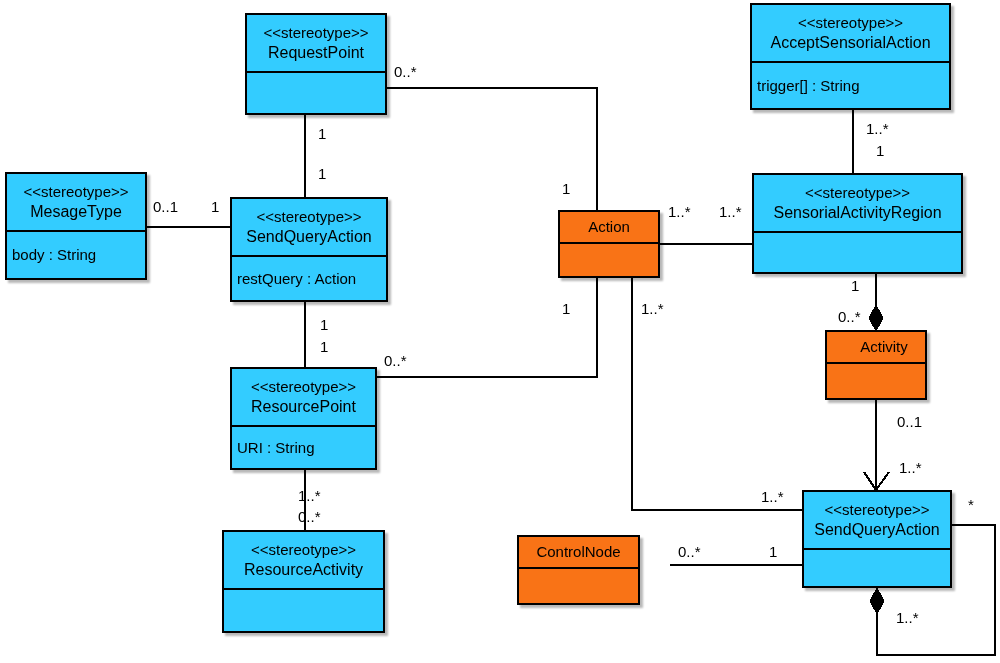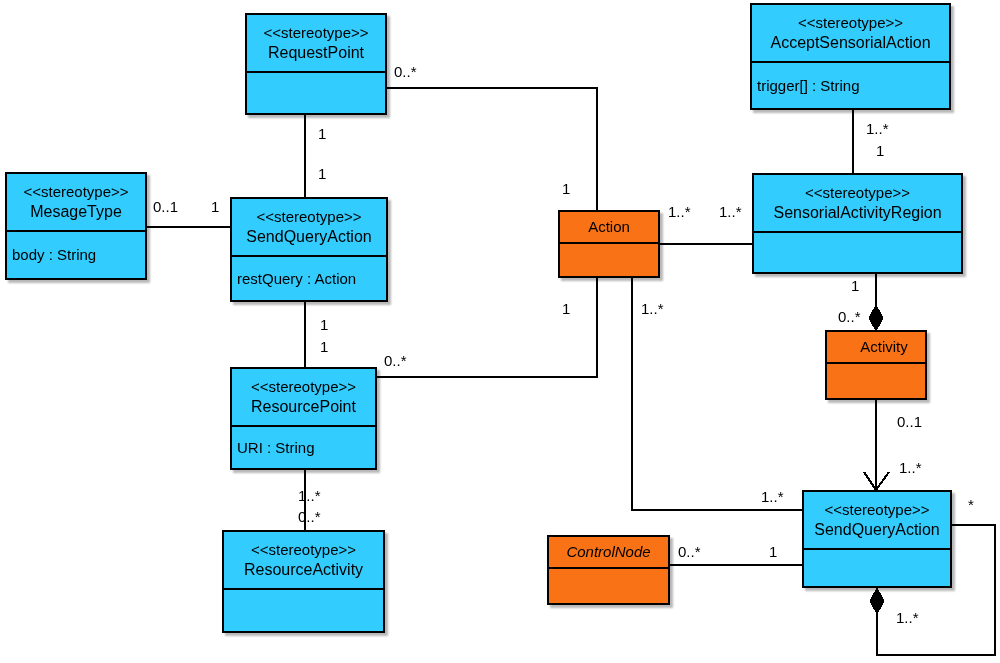--- a/index.html
+++ b/index.html
@@ -194,21 +194,21 @@
   </div>
 
   <div class="umlbox" style="left:222px; top:530px; width:163px; height:103px;">
     <div class="compartment head" style="height:58px;">
       <div class="stereo">&lt;&lt;stereotype&gt;&gt;</div>
       <div class="cname">ResourceActivity</div>
     </div>
     <div class="compartment empty last"></div>
   </div>
 
-  <div class="umlbox plain" style="left:547px; top:535px; width:123px; height:70px;font-style:italic;">
+  <div class="umlbox plain" style="left:517px; top:535px; width:123px; height:70px;">
     <div class="compartment head" style="height:32px;">
       <div class="plainname">ControlNode</div>
     </div>
     <div class="compartment empty last"></div>
   </div>
 
   <div class="umlbox" style="left:802px; top:490px; width:150px; height:98px;">
     <div class="compartment head" style="height:58px;">
       <div class="stereo">&lt;&lt;stereotype&gt;&gt;</div>
       <div class="cname">SendQueryAction</div>

